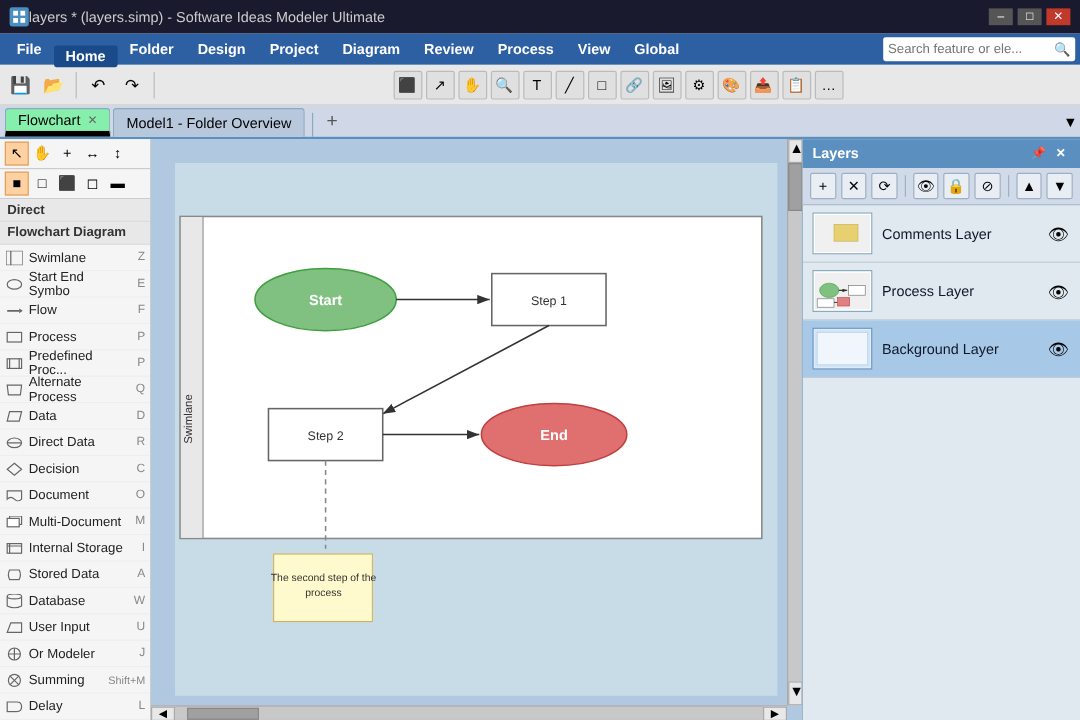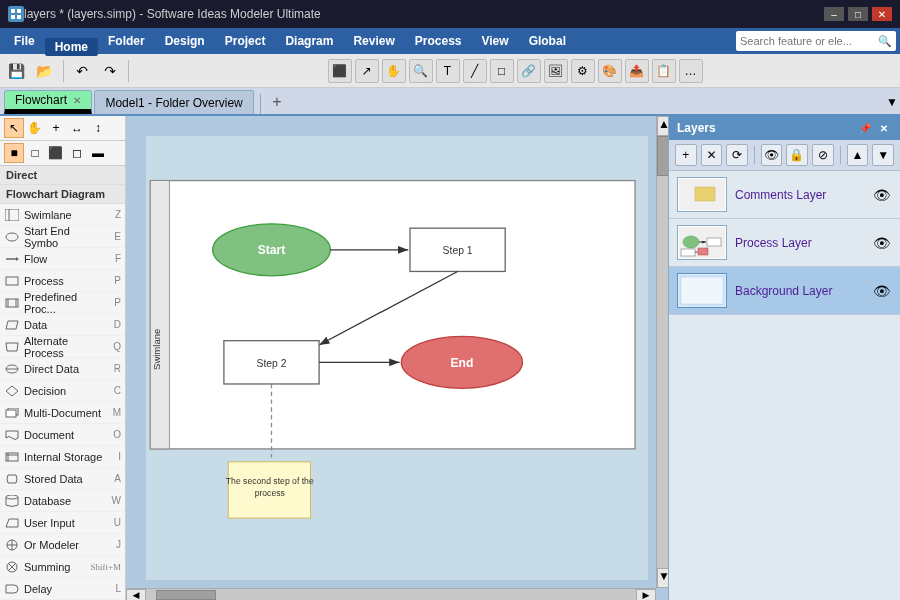--- a/index.html
+++ b/index.html
@@ -45,21 +45,21 @@
     
     #left-panel {
       width: 126px; background: #f5f5f5; border-right: 1px solid #ccc; overflow-y: auto; flex-shrink: 0;
     }
     
     .panel-section { font-weight: bold; padding: 3px 6px; font-size: 11px; background: #e8e8e8; border-bottom: 1px solid #ddd; color: #333; }
     .tool-item { display: flex; align-items: center; padding: 2px 4px; cursor: pointer; border-bottom: 1px solid #eee; height: 22px; }
     .tool-icon { width: 16px; height: 16px; margin-right: 4px; display: flex; align-items: center; justify-content: center; flex-shrink: 0; }
     .tool-label { flex: 1; font-size: 11px; color: #222; }
     .tool-key { font-size: 10px; color: #888; width: 14px; text-align: right; }
-    .tool-key-multi { font-size: 9px; color: #888; font-family: Liberation Serif, serif; }
+    .tool-key-multi { font-size: 9px; color: #888; }
     .ti { width: 20px; height: 20px; display: flex; align-items: center; justify-content: center; cursor: pointer; border: 1px solid transparent; font-size: 12px; }
     .ti.active { background: #ffd0a0; border-color: #e0a060; }
 
     
     #canvas-area {
       flex: 1; background: #b0c8e0; overflow: auto; position: relative;
     }
 
     
     #diagram-canvas {
@@ -76,21 +76,21 @@
     #layers-toolbar {
       display: flex; align-items: center; padding: 4px 6px; gap: 4px; background: #d0dae8; border-bottom: 1px solid #b0bcd0;
     }
     .layer-tool-btn { width: 22px; height: 22px; display: flex; align-items: center; justify-content: center; background: #e8eef4; border: 1px solid #a0b0c0; cursor: pointer; font-size: 12px; border-radius: 2px; }
     .layer-tool-sep { width: 1px; height: 18px; background: #a0b0c0; margin: 0 2px; }
     
     #layers-list { flex: 1; overflow-y: auto; }
     .layer-item { display: flex; align-items: center; padding: 6px 8px; border-bottom: 1px solid #c0ccd8; cursor: pointer; min-height: 40px; }
     .layer-item.active { background: #a8c8e8; }
     .layer-thumbnail { width: 50px; height: 35px; border: 1px solid #8aaac0; background: white; margin-right: 8px; flex-shrink: 0; display: flex; align-items: center; justify-content: center; overflow: hidden; }
-    .layer-name { flex: 1; font-size: 12px; color: #4c1d95; }
+    .layer-name { flex: 1; font-size: 12px; color: #0f172a; }
     .layer-eye { width: 20px; height: 20px; display: flex; align-items: center; justify-content: center; font-size: 14px; cursor: pointer; }
 
     
     #svg-diagram { position: absolute; top: 0; left: 0; width: 100%; height: 100%; }
 
     
     .header-icons { display: flex; gap: 2px; }
     .h-icon { width: 16px; height: 16px; display: flex; align-items: center; justify-content: center; font-size: 10px; cursor: pointer; }
     .mti { width: 24px; height: 24px; background: #e0e0e0; border: 1px solid #bbb; display: flex; align-items: center; justify-content: center; cursor: pointer; font-size: 12px; border-radius: 2px; }
   </style>
@@ -239,72 +239,72 @@
             <line x1="3" y1="1" x2="3" y2="9" stroke="#666" stroke-width="1"></line>
             <line x1="11" y1="1" x2="11" y2="9" stroke="#666" stroke-width="1"></line>
           </svg>
       </div>
       <span class="tool-label">Predefined Proc...</span>
       <span class="tool-key">P</span>
     </div>
     <div class="tool-item">
       <div class="tool-icon">
         <svg width="14" height="10" viewBox="0 0 14 10">
+            <path d="M2,9 L1,1 L13,1 L12,9 Z" fill="none" stroke="#666" stroke-width="1"></path>
+          </svg>
+      </div>
+      <span class="tool-label">Alternate Process</span>
+      <span class="tool-key">Q</span>
+    </div>
+    <div class="tool-item">
+      <div class="tool-icon">
+        <svg width="14" height="10" viewBox="0 0 14 10">
             <polygon points="3,1 13,1 11,9 1,9" fill="none" stroke="#666" stroke-width="1"></polygon>
           </svg>
       </div>
       <span class="tool-label">Data</span>
       <span class="tool-key">D</span>
     </div>
     <div class="tool-item">
       <div class="tool-icon">
         <svg width="14" height="10" viewBox="0 0 14 10">
-            <path d="M2,9 L1,1 L13,1 L12,9 Z" fill="none" stroke="#666" stroke-width="1"></path>
-          </svg>
-      </div>
-      <span class="tool-label">Alternate Process</span>
-      <span class="tool-key">Q</span>
-    </div>
-    <div class="tool-item">
-      <div class="tool-icon">
-        <svg width="14" height="10" viewBox="0 0 14 10">
             <ellipse cx="7" cy="5" rx="6" ry="4" fill="none" stroke="#666" stroke-width="1"></ellipse>
             <line x1="1" y1="5" x2="13" y2="5" stroke="#666" stroke-width="1"></line>
           </svg>
       </div>
       <span class="tool-label">Direct Data</span>
       <span class="tool-key">R</span>
     </div>
     <div class="tool-item">
       <div class="tool-icon">
         <svg width="14" height="12" viewBox="0 0 14 12">
             <polygon points="7,1 13,6 7,11 1,6" fill="none" stroke="#666" stroke-width="1"></polygon>
           </svg>
       </div>
       <span class="tool-label">Decision</span>
       <span class="tool-key">C</span>
     </div>
     <div class="tool-item">
       <div class="tool-icon">
         <svg width="14" height="10" viewBox="0 0 14 10">
+            <path d="M1,1 L13,1 L13,8 Q10,11 7,8 Q4,5 1,8 Z" fill="none" stroke="#666" stroke-width="1"></path>
+          </svg>
+      </div>
+      <span class="tool-label">Document</span>
+      <span class="tool-key">O</span>
+    </div>
+    <div class="tool-item">
+      <div class="tool-icon">
+        <svg width="14" height="10" viewBox="0 0 14 10">
             <rect x="3" y="0" width="10" height="7" fill="none" stroke="#666" stroke-width="1"></rect>
             <rect x="1" y="2" width="10" height="7" fill="white" stroke="#666" stroke-width="1"></rect>
           </svg>
       </div>
       <span class="tool-label">Multi-Document</span>
       <span class="tool-key">M</span>
-    </div>
-    <div class="tool-item">
-      <div class="tool-icon">
-        <svg width="14" height="10" viewBox="0 0 14 10">
-            <path d="M1,1 L13,1 L13,8 Q10,11 7,8 Q4,5 1,8 Z" fill="none" stroke="#666" stroke-width="1"></path>
-          </svg>
-      </div>
-      <span class="tool-label">Document</span>
-      <span class="tool-key">O</span>
     </div>
     <div class="tool-item">
       <div class="tool-icon">
         <svg width="14" height="10" viewBox="0 0 14 10">
             <rect x="1" y="1" width="12" height="8" fill="none" stroke="#666" stroke-width="1"></rect>
             <line x1="1" y1="3" x2="13" y2="3" stroke="#666"></line>
             <line x1="3" y1="1" x2="3" y2="9" stroke="#666"></line>
           </svg>
       </div>
       <span class="tool-label">Internal Storage</span>

